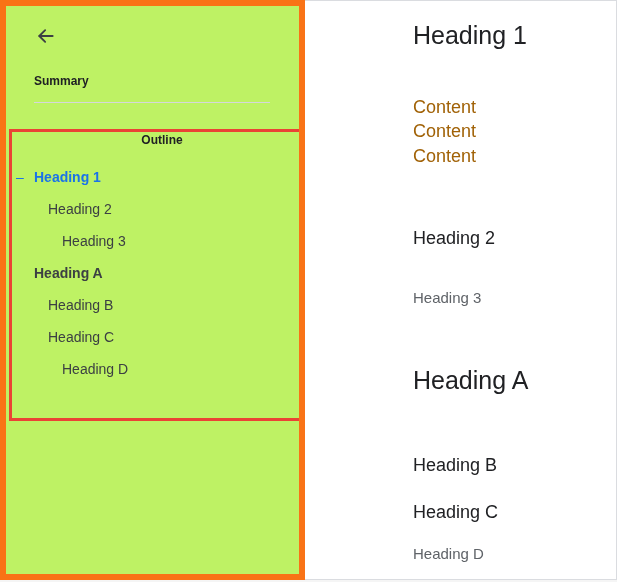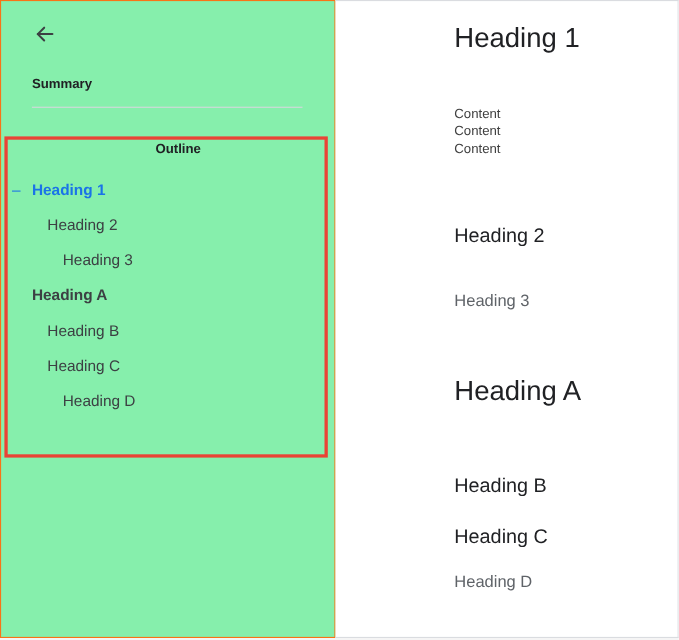--- a/index.html
+++ b/index.html
@@ -6,22 +6,22 @@
     body {
       font-family: Arial, 'Helvetica Neue', Helvetica, sans-serif;
       background: #f5f5f5;
       width: 617px;
       height: 582px;
       display: flex;
     }
     .sidebar {
       width: 305px;
       height: 580px;
-      background: #86efac;
-      border: 1px solid #f97316;
+      background: #bef264;
+      border: 6px solid #f97316;
       padding: 20px 1px 0 0;
       overflow: hidden;
     }
     .back-arrow {
       margin: 0 0 24px 28px;
       width: 24px;
       height: 24px;
       display: flex;
       align-items: center;
       justify-content: center;
@@ -97,22 +97,22 @@
       padding: 20px 0 0 108px;
       overflow: hidden;
     }
     .doc-h1 {
       font-size: 25px;
       font-weight: 400;
       color: #202124;
       margin-bottom: 45px;
     }
     .doc-p {
-      font-size: 12px;
-      color: #404040;
+      font-size: 18px;
+      color: #a16207;
       line-height: 1.35;
       margin-bottom: 60px;
     }
     .doc-h2 {
       font-size: 18px;
       font-weight: 400;
       color: #202124;
       margin-bottom: 40px;
     }
     .doc-h3 {

